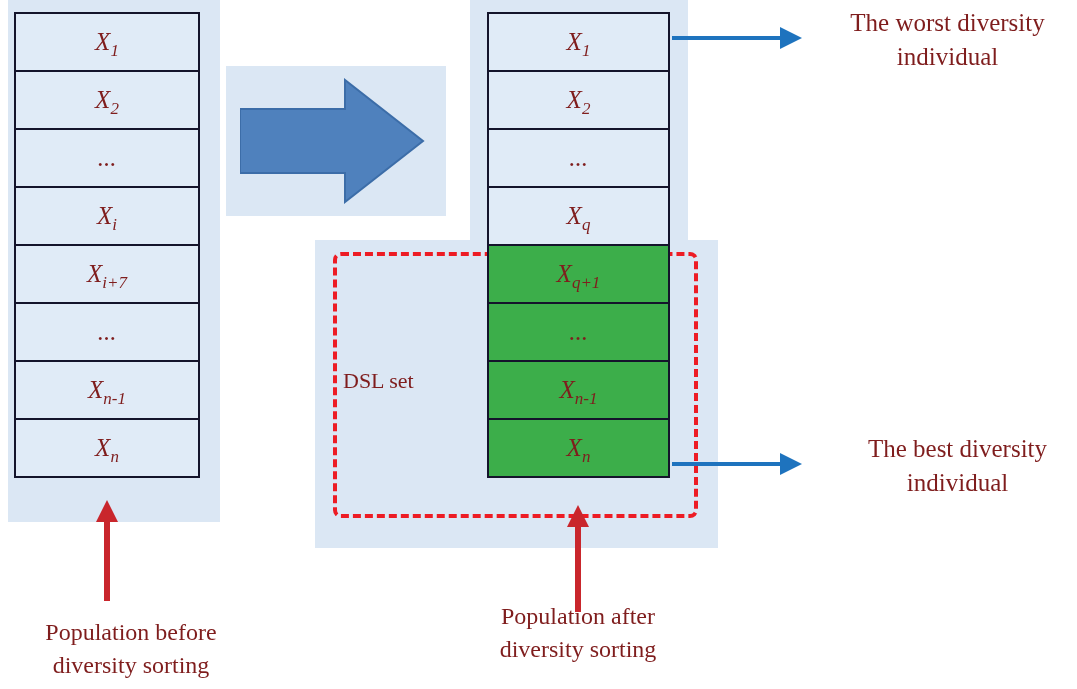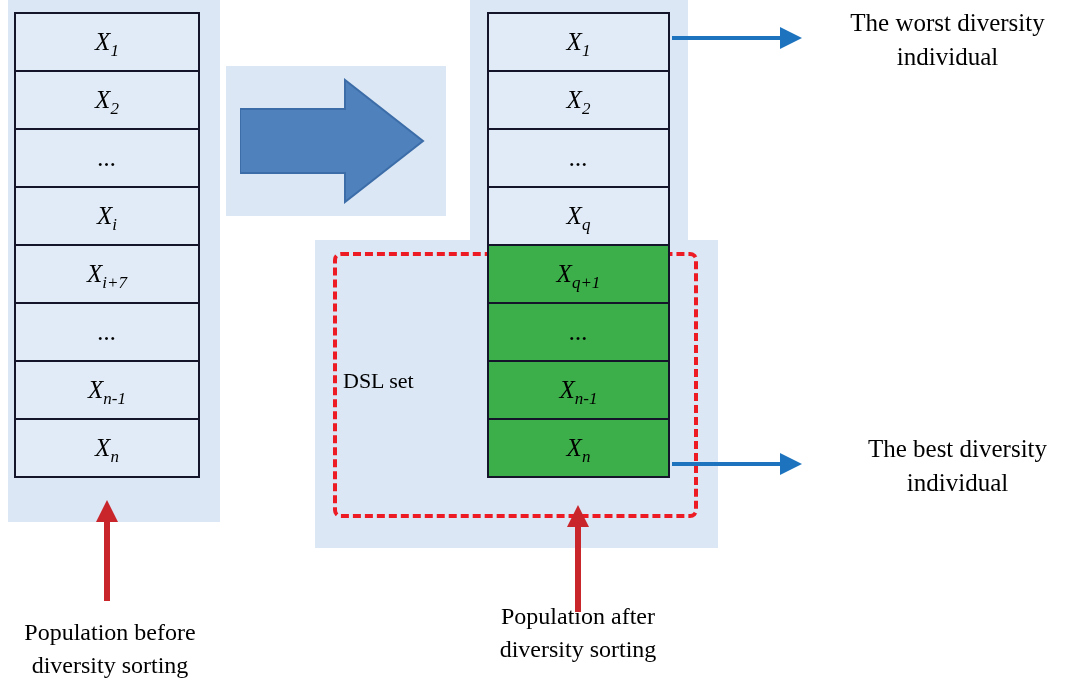--- a/index.html
+++ b/index.html
@@ -1,18 +1,18 @@
 <!DOCTYPE html>
 <html><head>
 <meta charset="utf-8">
 <style>
   html,body{margin:0;padding:0;background:#ffffff;}
   .canvas{
     position:relative;width:1077px;height:689px;background:#ffffff;overflow:hidden;
-    font-family:"Liberation Serif","DejaVu Serif",serif;color:#000000;
+    font-family:"Liberation Serif","DejaVu Serif",serif;color:#7f1d1d;
   }
   .backdrop{position:absolute;background:#dbe7f4;}
   .stack{position:absolute;z-index:3;}
   .cell{
     box-sizing:border-box;width:186px;height:60px;margin-top:-2px;
     border:2px solid #14142b;background:#e0ebf7;
     display:flex;align-items:center;justify-content:center;
     font-style:italic;font-size:25px;
   }
   .stack .cell:first-child{margin-top:0;}
@@ -118,21 +118,21 @@
 
   <div class="harrow-shaft" style="left:672px;top:462px;width:110px;"></div>
   <div class="harrow-head" style="left:780px;top:453px;"></div>
   <div class="annotation" style="left:828px;top:432px;width:259px;">
     <div>The best diversity</div>
     <div>individual</div>
   </div>
 
   <div class="varrow-head" style="left:96px;top:500px;"></div>
   <div class="varrow-shaft" style="left:104px;top:521px;height:80px;"></div>
-  <div class="caption" style="left:0;top:616px;width:220px;">
+  <div class="caption" style="left:0;top:616px;width:220px;padding-left:21px;">
     <div>Population before</div>
     <div>diversity sorting</div>
   </div>
 
   <div class="varrow-head" style="left:567px;top:505px;"></div>
   <div class="varrow-shaft" style="left:575px;top:526px;height:86px;"></div>
   <div class="caption" style="left:448px;top:600px;width:260px;">
     <div>Population after</div>
     <div>diversity  sorting</div>
   </div>

